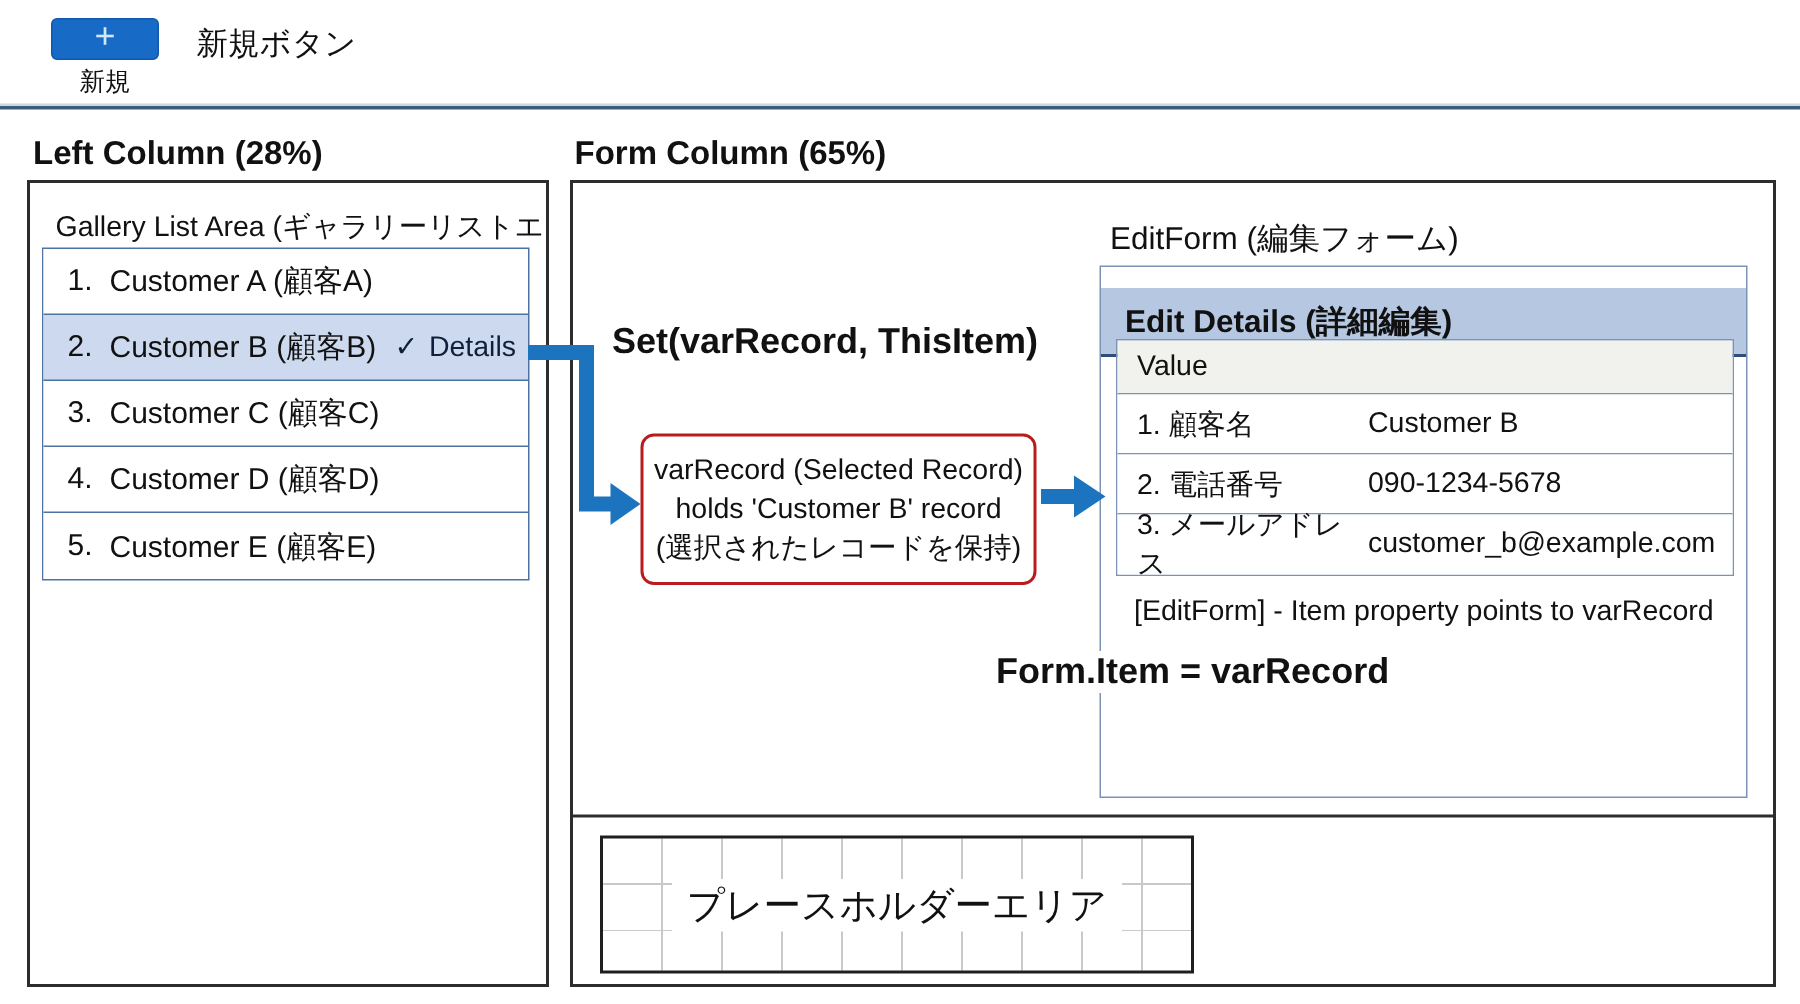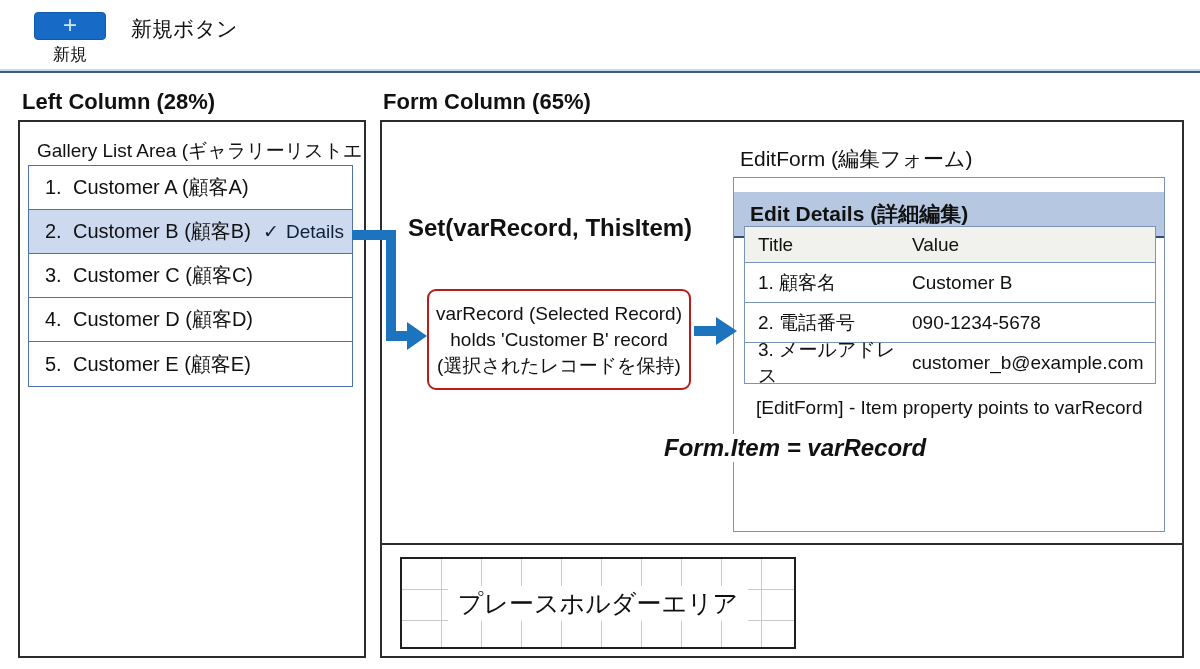--- a/index.html
+++ b/index.html
@@ -48,21 +48,21 @@
   .ef-header{position:absolute;left:0;top:14px;right:0;height:46px;background:#b5c7e1;
     border-bottom:2px solid #2f4d78;display:flex;align-items:center;padding-left:16px;
     font-size:21px;font-weight:bold;}
   .ef-table{position:absolute;left:10px;top:48px;width:412px;border:1px solid #7b94b6;}
   .ef-row{display:flex;height:40px;align-items:center;border-bottom:1px solid #7b94b6;background:#fff;font-size:19px;}
   .ef-row:last-child{border-bottom:none;}
   .ef-row.head{height:36px;background:#f1f1ee;}
   .ef-cell-title{width:154px;padding-left:13px;flex:none;}
   .ef-cell-value{flex:1;padding-left:13px;}
   .ef-note{position:absolute;left:22px;top:219px;font-size:19px;}
-  .form-item-formula{left:278px;top:312px;font-size:24px;font-weight:bold;background:#fff;padding:0 4px;font-style:italic;}
+  .form-item-formula{left:278px;top:312px;font-size:24px;font-weight:bold;background:#fff;padding:0 4px;}
   .placeholder-box{left:18px;top:435px;width:396px;height:92px;border:2px solid #1f1f1f;
     background-image:
       repeating-linear-gradient(to right,transparent 0 39px,#c9c9c9 39px 40px),
       repeating-linear-gradient(to bottom,transparent 0 30px,#c9c9c9 30px 31px);
     display:flex;align-items:center;justify-content:center;}
   .placeholder-box span{background:#fff;padding:1px 10px;font-size:25px;}
 
   
   .arrows{left:0;top:0;width:1200px;height:669px;pointer-events:none;}
 </style>
@@ -122,21 +122,20 @@
       <div>holds 'Customer B' record</div>
       <div>(選択されたレコードを保持)</div>
     </div>
 
     <div class="abs editform-label">EditForm (編集フォーム)</div>
 
     <div class="abs editform-box">
       <div class="ef-header">Edit Details (詳細編集)</div>
       <div class="ef-table">
         <div class="ef-row head">
-          <span class="ef-cell-title">Title</span>
           <span class="ef-cell-value">Value</span>
         </div>
         <div class="ef-row">
           <span class="ef-cell-title">1. 顧客名</span>
           <span class="ef-cell-value">Customer B</span>
         </div>
         <div class="ef-row">
           <span class="ef-cell-title">2. 電話番号</span>
           <span class="ef-cell-value">090-1234-5678</span>
         </div>

